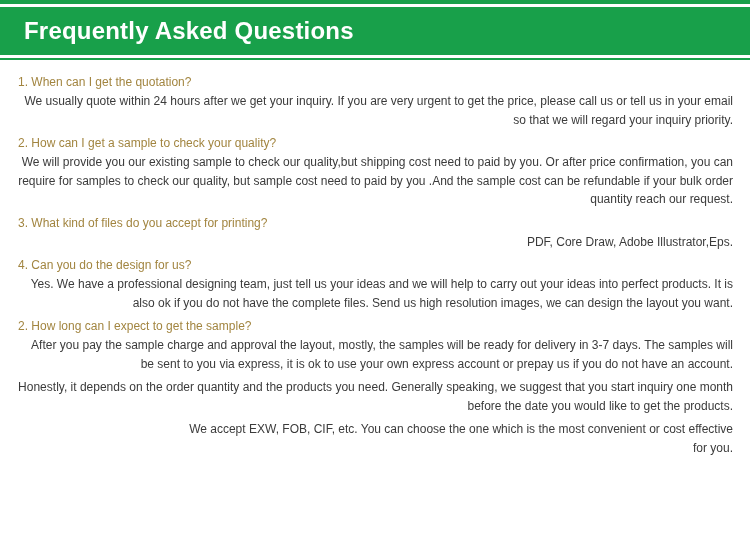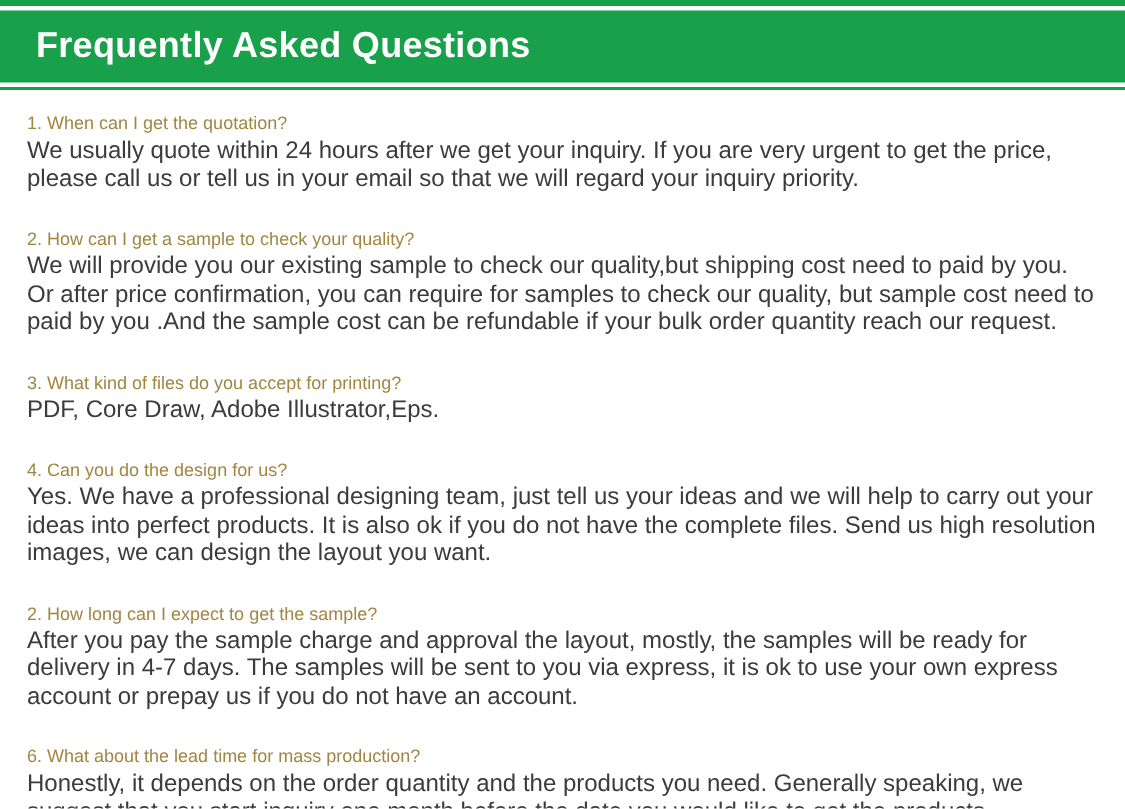--- a/index.html
+++ b/index.html
@@ -30,34 +30,34 @@
   .banner-title {
     color: #ffffff;
     font-size: 24px;
     font-weight: bold;
     letter-spacing: 0.2px;
   }
   .divider-line { margin-top: 3px; height: 2px; background: var(--green); }
 
   
   .content { padding: 13px 17px 0 18px; }
-  .faq-item { margin-top: 21px; }
+  .faq-item { margin-top: 5px; }
   .faq-item:first-child { margin-top: 0; }
   .faq-question {
     color: var(--gold);
     font-size: 12px;
     font-weight: 400;
     line-height: 19px;
   }
   .faq-answer {
     color: var(--text);
-    font-size: 16px;
+    font-size: 12px;
     line-height: 18.5px;
     white-space: pre-line;
-    text-align: left;
+    text-align: right;
   }
 </style>
 </head>
 <body>
 
 <div class="page">
 
   <div class="top-line"></div>
 
   <div class="banner">
@@ -83,25 +83,26 @@
       <div class="faq-answer">PDF, Core Draw, Adobe Illustrator,Eps.</div>
     </div>
 
     <div class="faq-item">
       <div class="faq-question">4. Can you do the design for us?</div>
       <div class="faq-answer">Yes. We have a professional designing team, just tell us your ideas and we will help to carry out your ideas into perfect products. It is also ok if you do not have the complete files. Send us high resolution images, we can design the layout you want.</div>
     </div>
 
     <div class="faq-item">
       <div class="faq-question">2. How long can I expect to get the sample?</div>
-      <div class="faq-answer">After you pay the sample charge and approval the layout, mostly, the samples will be ready for delivery in 4-7 days. The samples will be sent to you via express, it is ok to use your own express account or prepay us if you do not have an account.</div>
+      <div class="faq-answer">After you pay the sample charge and approval the layout, mostly, the samples will be ready for delivery in 3-7 days. The samples will be sent to you via express, it is ok to use your own express account or prepay us if you do not have an account.</div>
     </div>
 
     <div class="faq-item">
-      <div class="faq-question">6. What about the lead time for mass production?</div>
       <div class="faq-answer">Honestly, it depends on the order quantity and the products you need. Generally speaking, we suggest that you start inquiry one month before the date you would like to get the products.</div>
     </div>
 
     <div class="faq-item">
+      <div class="faq-answer">We accept EXW, FOB, CIF, etc. You can choose the one which is the most convenient or cost effective
+for you.</div>
     </div>
 
   </div>
 </div>
 
 </body></html>

